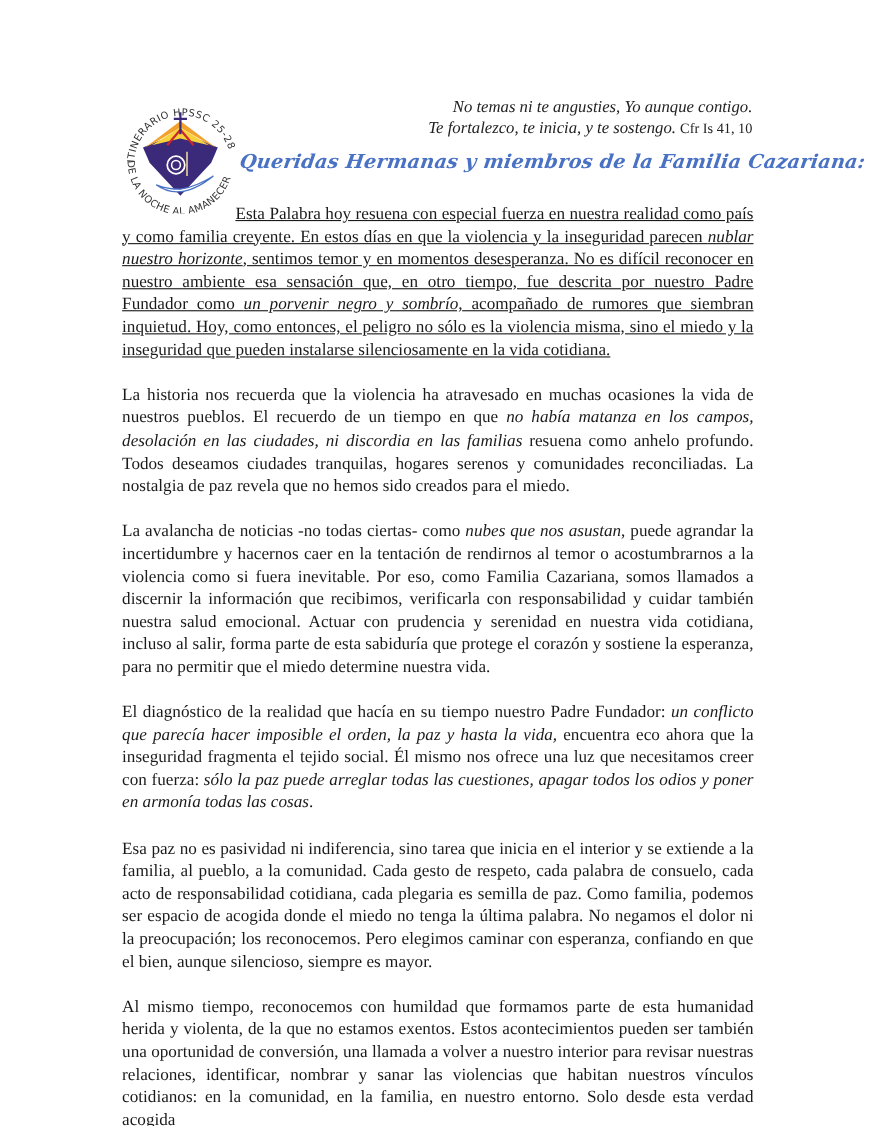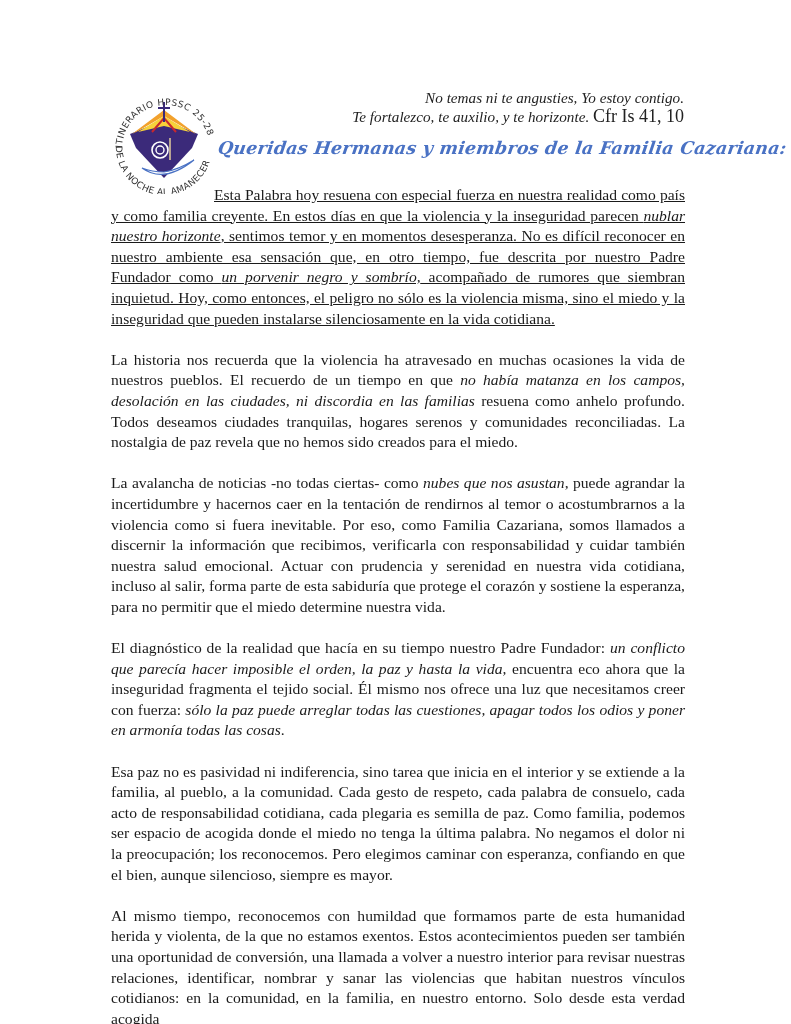--- a/index.html
+++ b/index.html
@@ -9,21 +9,21 @@
     background: #ffffff; color: #1a1a1a;
     font-family: "Liberation Serif", "DejaVu Serif", serif;
   }
   .logo {
     position: absolute; left: 108px; top: 86px; width: 112px; height: 108px;
   }
   .epigraph {
     position: absolute; right: 107px; top: 88px; text-align: right;
     font-size: 15.2px; line-height: 19px; font-style: italic; color: #222;
   }
-  .epigraph .cite { font-style: normal; font-size: 18px; margin-top: 28px; }
+  .epigraph .cite { font-style: normal; font-size: 13px; margin-top: 28px; }
   .salutation {
     position: absolute; left: 218px; top: 138px;
     font-family: "DejaVu Serif", serif; font-style: italic; font-weight: bold;
     font-size: 17.5px; color: #4a72c4; letter-spacing: 0.2px;
     transform: skewX(-8deg);
   }
   .body-text {
     position: absolute; left: 111px; top: 185px; width: 574px;
     font-size: 15.6px; line-height: 20.6px; text-align: justify; color: #1a1a1a;
   }
@@ -61,23 +61,23 @@
       <text font-size="9" font-family="DejaVu Sans, sans-serif" fill="#333" letter-spacing="0.5">
         <textPath href="#arcTop">ITINERARIO HPSSC 25-28</textPath>
       </text>
       <text font-size="9" font-family="DejaVu Sans, sans-serif" fill="#333" letter-spacing="0.3">
         <textPath href="#arcBot">DE LA NOCHE AL AMANECER</textPath>
       </text>
     </svg>
   </div>
 
   <div class="epigraph">
-    <div>No temas ni te angusties, Yo estoy contigo.</div>
+    <div>No temas ni te angusties, Yo aunque contigo.</div>
     <div>
-      <span>Te fortalezco, te auxilio, y te horizonte.</span>
+      <span>Te fortalezco, te inicia, y te sostengo.</span>
       <span class="cite">Cfr Is 41, 10</span>
     </div>
   </div>
 
   <div class="salutation">Queridas Hermanas y miembros de la Familia Cazariana:</div>
 
   <div class="body-text" id="body-text">
       <p class="first"><span>Esta Palabra hoy resuena con especial fuerza en nuestra realidad como país y como familia creyente. En estos días en que la violencia y la inseguridad parecen </span><em>nublar nuestro horizonte</em><span>, sentimos temor y en momentos desesperanza. No es difícil reconocer en nuestro ambiente esa sensación que, en otro tiempo, fue descrita por nuestro Padre Fundador como </span><em>un porvenir negro y sombrío,</em><span> acompañado de rumores que siembran inquietud. Hoy, como entonces, el peligro no sólo es la violencia misma, sino el miedo y la inseguridad que pueden instalarse silenciosamente en la vida cotidiana.</span></p>
       <p><span>La historia nos recuerda que la violencia ha atravesado en muchas ocasiones la vida de nuestros pueblos. El recuerdo de un tiempo en que </span><em>no había matanza en los campos, desolación en las ciudades, ni discordia en las familias</em><span> resuena como anhelo profundo. Todos deseamos ciudades tranquilas, hogares serenos y comunidades reconciliadas. La nostalgia de paz revela que no hemos sido creados para el miedo.</span></p>
       <p><span>La avalancha de noticias -no todas ciertas- como </span><em>nubes que nos asustan</em><span>, puede agrandar la incertidumbre y hacernos caer en la tentación de rendirnos al temor o acostumbrarnos a la violencia como si fuera inevitable. Por eso, como Familia Cazariana, somos llamados a discernir la información que recibimos, verificarla con responsabilidad y cuidar también nuestra salud emocional. Actuar con prudencia y serenidad en nuestra vida cotidiana, incluso al salir, forma parte de esta sabiduría que protege el corazón y sostiene la esperanza, para no permitir que el miedo determine nuestra vida.</span></p>

